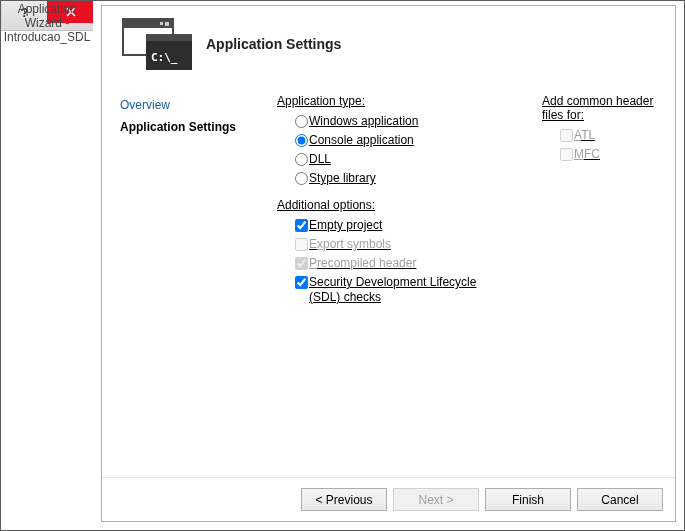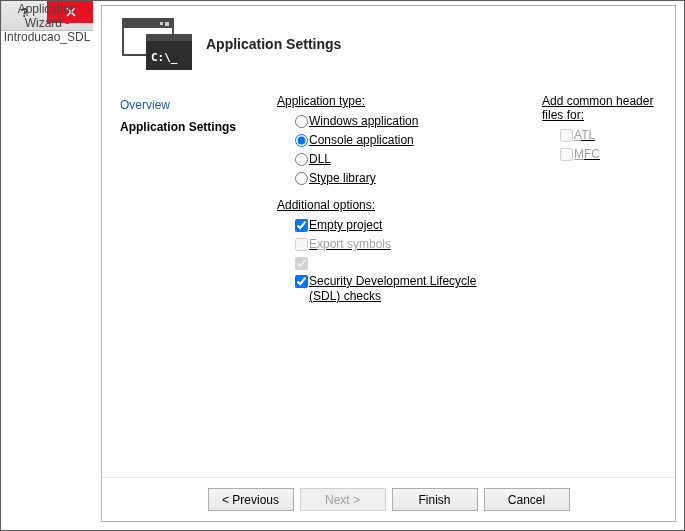--- a/index.html
+++ b/index.html
@@ -185,21 +185,21 @@
   .opt input { margin: 1px 0 0 0; }
   .opt .lbl { line-height: 15px; }
   .opt .u { text-decoration: underline; }
   .opt.disabled { color: #a0a0a0; }
   .opt.disabled input { accent-color: #a0a0a0; }
   .spacer { height: 10px; }
   .footer {
     height: 44px;
     display: flex;
     align-items: center;
-    justify-content: center;
+    justify-content: flex-end;
     gap: 6px;
     padding: 3px 12px;
     border-top: 1px solid #e8e8e8;
   }
   .btn {
     min-width: 86px;
     height: 23px;
     border: 1px solid #adadad;
     background: linear-gradient(#f6f6f6,#e8e8e8);
     font-size: 12px;
@@ -294,20 +294,21 @@
               <span class="lbl"><span class="u">E</span><span>mpty project</span></span>
             </label>
 
             <label class="opt disabled">
               <input type="checkbox" disabled="" style="">
               <span class="lbl"><span>E</span><span class="u">x</span><span>port symbols</span></span>
             </label>
 
             <label class="opt disabled">
               <input type="checkbox" checked="" disabled="" style="">
+              <span class="lbl"><span class="u">P</span><span>recompiled header</span></span>
             </label>
 
             <label class="opt">
               <input type="checkbox" checked="" style="">
               <span class="lbl" style="max-width:190px">Security Development Lifecycle (SDL) checks</span>
             </label>
 
           </div>
 
           <div class="col right">

